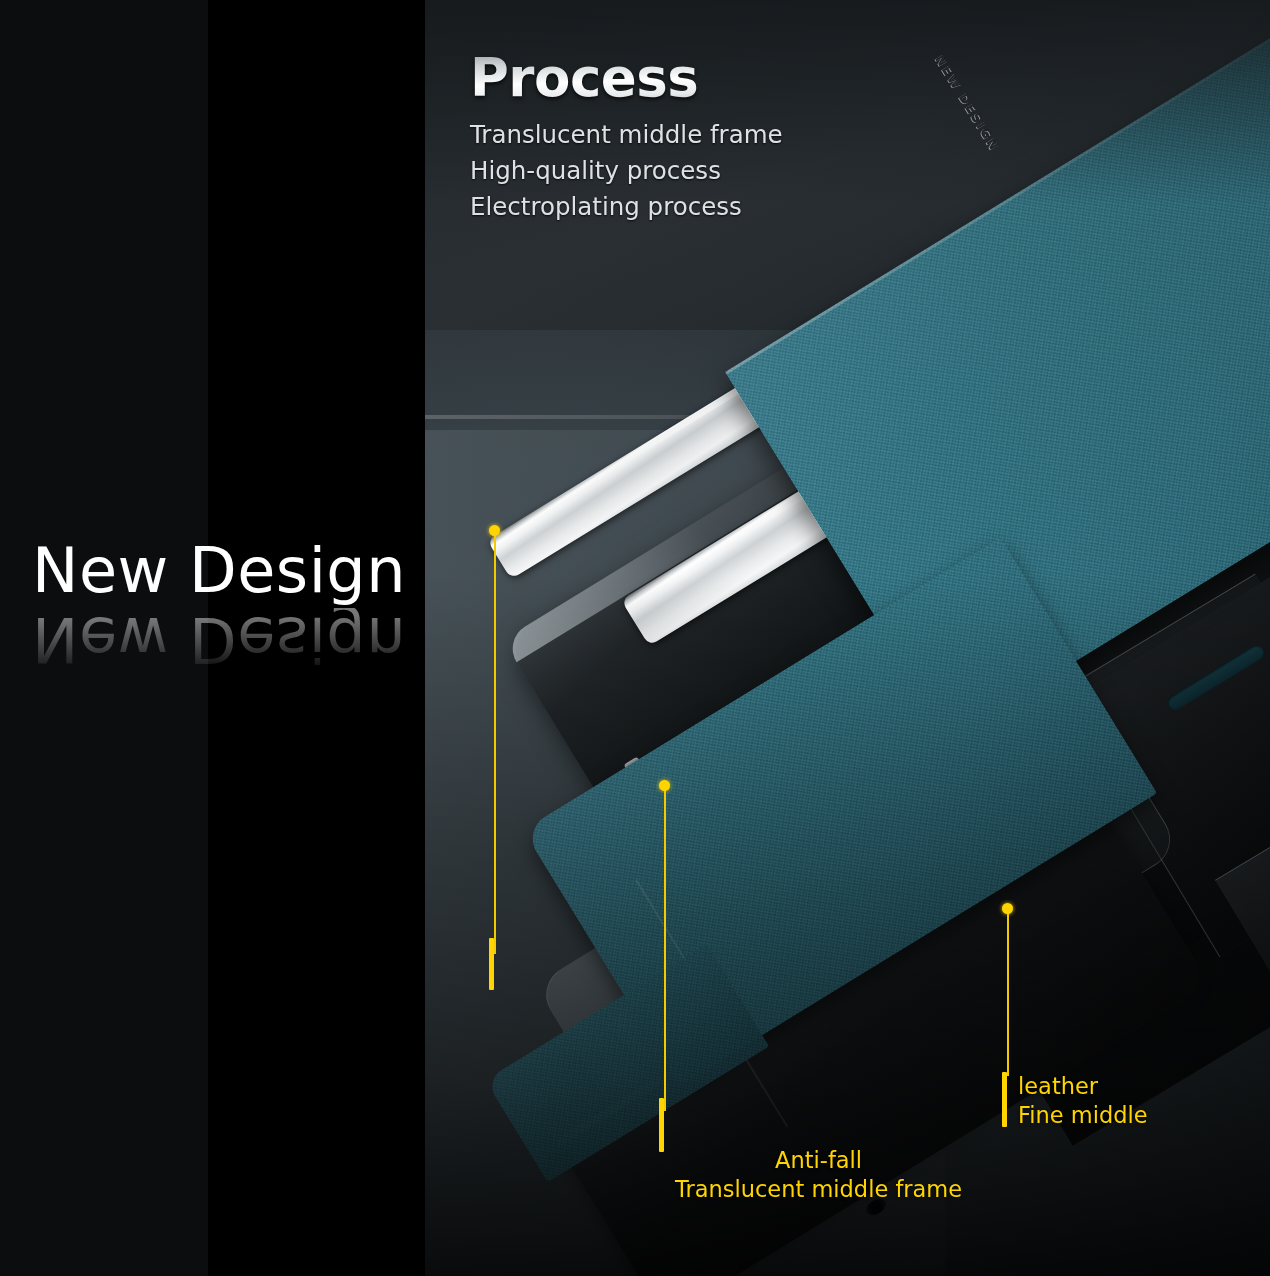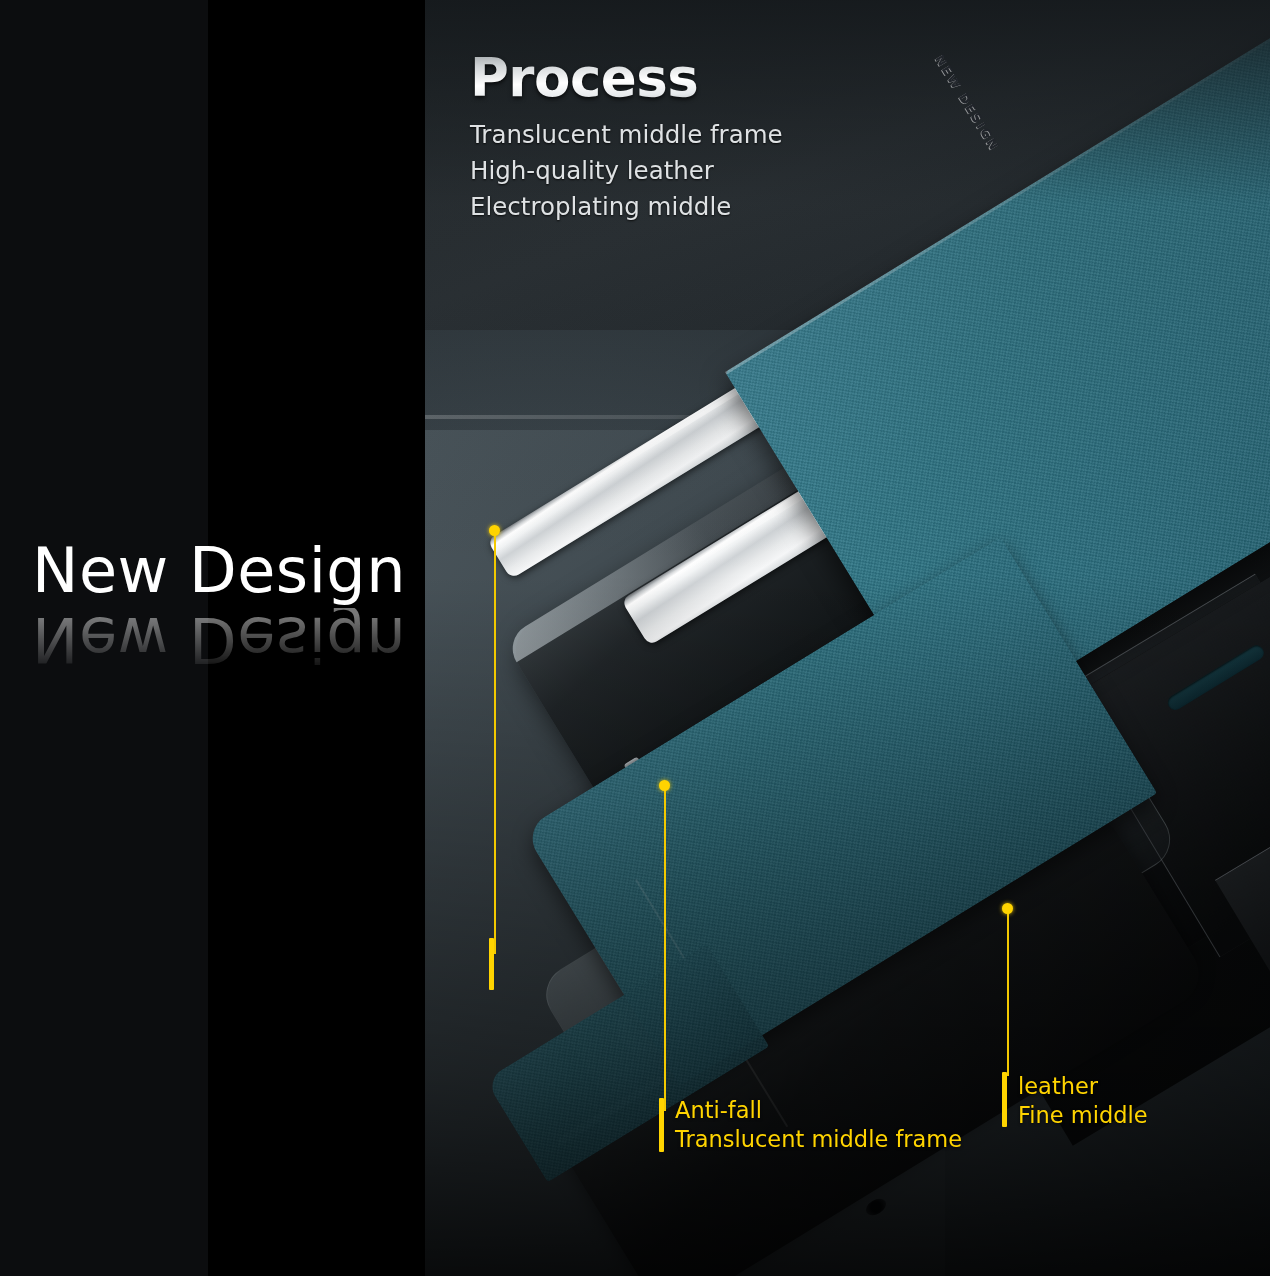--- a/index.html
+++ b/index.html
@@ -159,38 +159,38 @@
     <div class="teal" style="left:60px;top:1080px;width:260px;height:120px;transform:rotate(-31.5deg);transform-origin:0 0;
       border-radius:20px 4px 4px 4px;opacity:.95;"></div>
 
     <div class="vign"></div>
   </div>
 
   <div class="headline">
     <div class="h1">Process</div>
     <div class="sublines">
       <div>Translucent middle frame</div>
-      <div>High-quality leather</div>
-      <div>Electroplating middle</div>
+      <div>High-quality process</div>
+      <div>Electroplating process</div>
     </div>
   </div>
 
   <div class="nd-wrap">
     <div class="nd">New Design</div>
     <div class="nd-refl">New Design</div>
   </div>
 
   <div class="dot" style="left:489px;top:525px;"></div>
   <div class="vline" style="left:494px;top:534px;height:420px;"></div>
   <div class="stub" style="left:489px;top:938px;height:52px;"></div>
 
   <div class="dot" style="left:659px;top:780px;"></div>
   <div class="vline" style="left:664px;top:789px;height:322px;"></div>
   <div class="stub" style="left:659px;top:1098px;height:54px;"></div>
-  <div class="clabel" style="left:675px;top:1096px;">
+  <div class="clabel" style="left:675px;top:1146px;text-align:center;">
     <div>Anti-fall</div>
     <div>Translucent middle frame</div>
   </div>
 
   <div class="dot" style="left:1002px;top:903px;"></div>
   <div class="vline" style="left:1007px;top:912px;height:164px;"></div>
   <div class="stub" style="left:1002px;top:1072px;height:55px;"></div>
   <div class="clabel" style="left:1018px;top:1072px;">
     <div>leather</div>
     <div>Fine middle</div>

